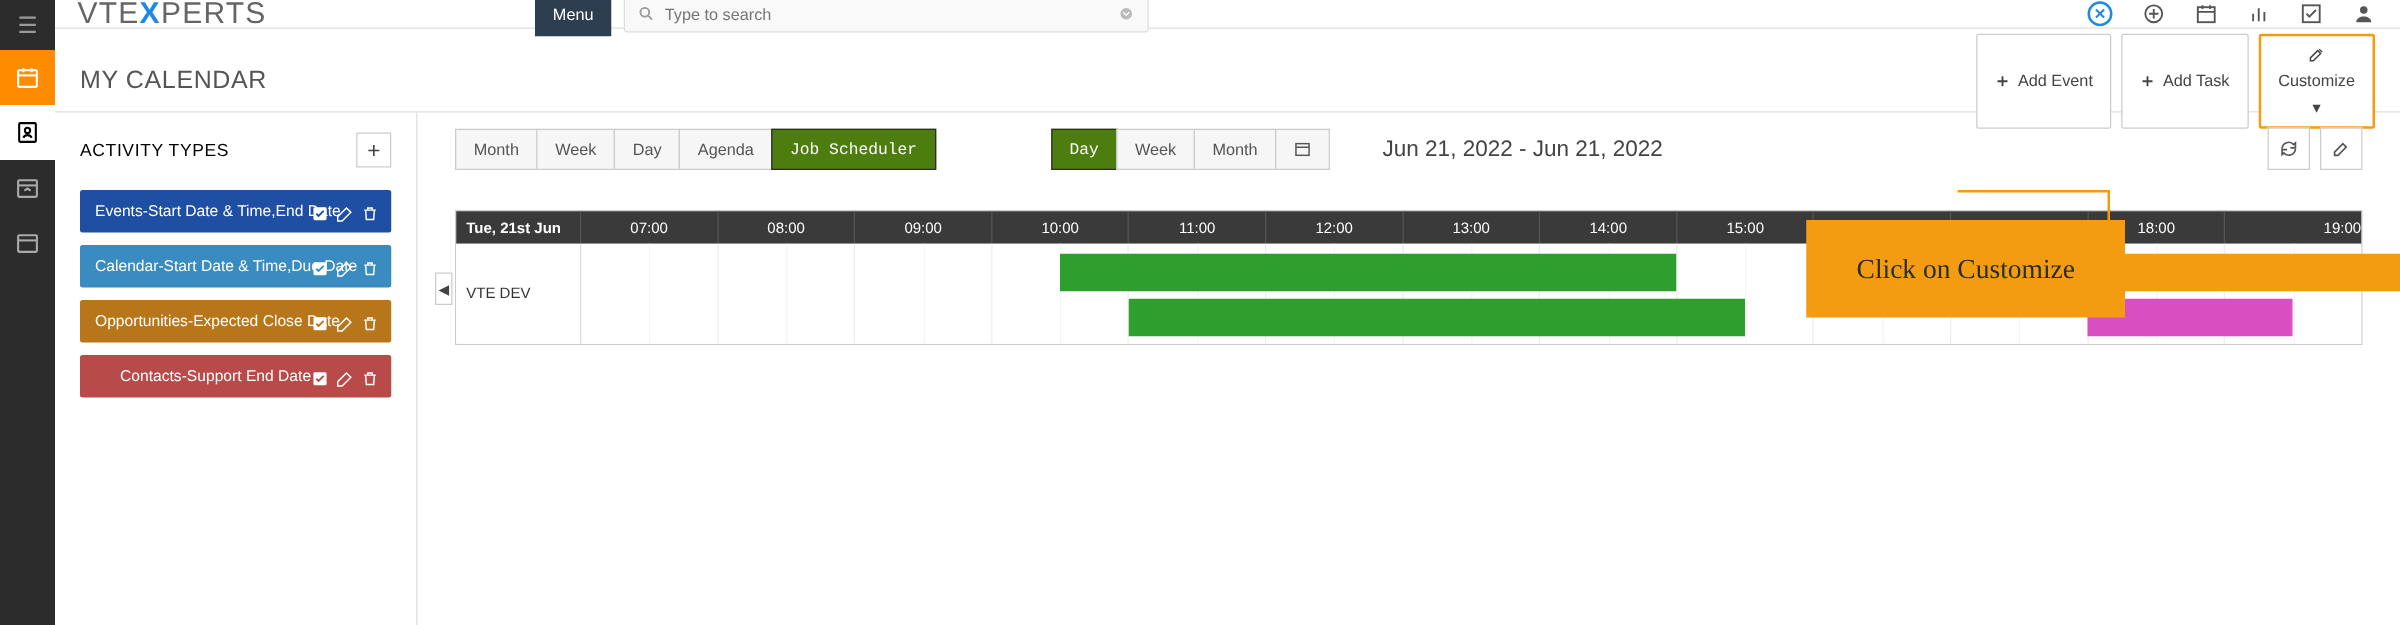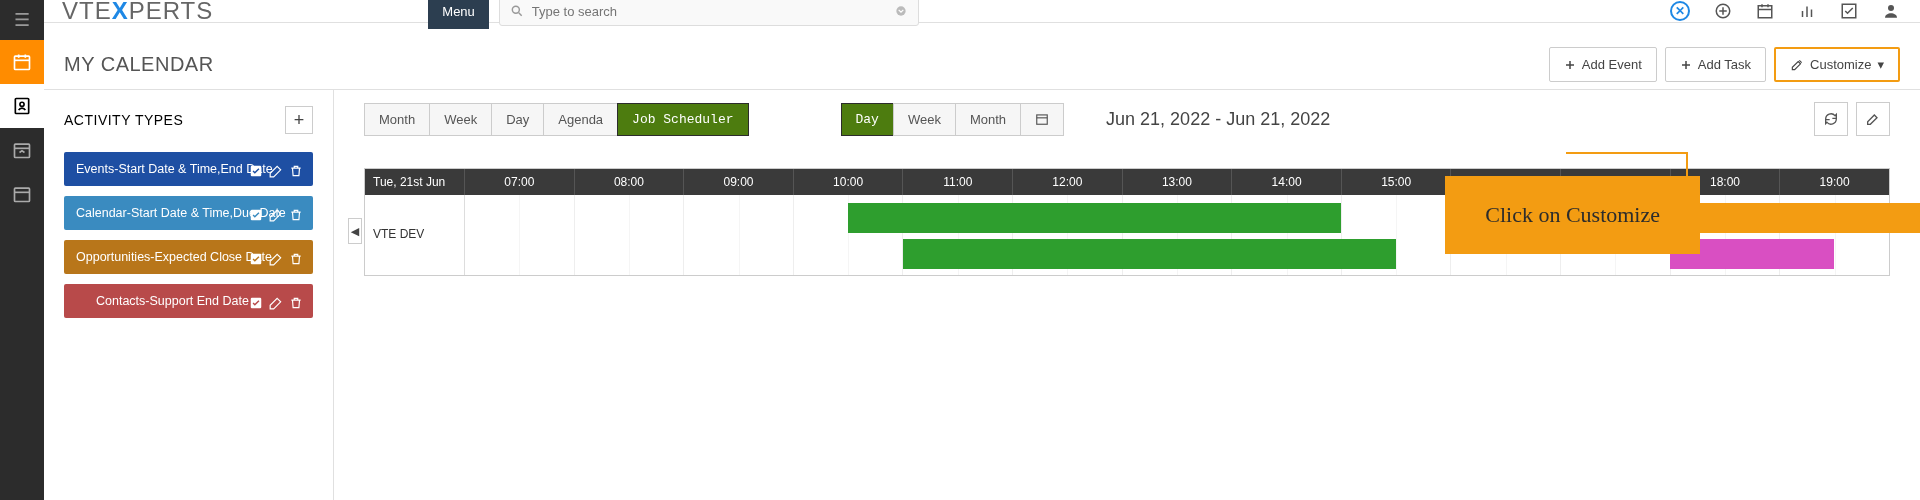--- a/index.html
+++ b/index.html
@@ -22,21 +22,21 @@
     .search-wrap input { border: none; background: transparent; outline: none; flex: 1; margin-left: 8px; font-size: 13px; color: #666; }
     .search-wrap .chev { color: #bbb; }
     .top-right { margin-left: auto; display: flex; align-items: center; gap: 24px; color: #555; font-size: 18px; }
     .top-right .xcircle { width: 20px; height: 20px; border-radius: 50%; border: 2px solid #1e88e5; display: flex; align-items: center; justify-content: center; color: #1e88e5; font-weight: bold; font-size: 12px; }
     
     
     .titlebar { position: absolute; left: 44px; top: 40px; right: 0; height: 50px; display: flex; align-items: center; padding: 0 20px; border-bottom: 1px solid #e0e0e0; }
     .titlebar h1 { font-size: 20px; font-weight: 400; color: #555; letter-spacing: 0.5px; font-family: 'Arial Narrow', Arial, sans-serif; }
     .titlebar .actions { margin-left: auto; display: flex; gap: 8px; }
     .btn { border: 1px solid #ccc; background: #fff; padding: 8px 14px; font-size: 13px; color: #444; cursor: pointer; border-radius: 2px; display: inline-flex; align-items: center; gap: 6px; }
-    .btn.highlight { border: 2px solid #f39c12; }
+    .btn.highlight { border: 2px solid #f39c12; flex-direction: column; }
     
     
     .main { position: absolute; left: 44px; top: 90px; right: 0; bottom: 0; display: flex; }
     .side2 { width: 290px; border-right: 1px solid #e0e0e0; padding: 16px 20px; }
     .side2-head { display: flex; align-items: center; justify-content: space-between; margin-bottom: 18px; }
     .side2-head h3 { font-size: 14px; font-weight: 400; color: #000000; letter-spacing: 0.5px; }
     .plusbox { border: 1px solid #ccc; width: 28px; height: 28px; display: flex; align-items: center; justify-content: center; font-size: 18px; color: #444; cursor: pointer; }
     .act-card { color: #fff; padding: 10px 12px; border-radius: 2px; margin-bottom: 10px; position: relative; font-size: 12.5px; }
     .act-card .tools { position: absolute; right: 10px; bottom: 8px; display: flex; gap: 6px; font-size: 13px; }
     .c-blue { background: #1e4fa3; }
@@ -59,24 +59,24 @@
     .iconbtn { border: 1px solid #ccc; background: #fff; width: 34px; height: 34px; display: flex; align-items: center; justify-content: center; color: #555; cursor: pointer; }
     
     
     .callout { position: absolute; top: 86px; right: 220px; background: #f39c12; color: #2c2c2c; font-size: 22px; padding: 26px 40px; z-index: 10; font-family: Georgia, serif; }
     .callout::after { content: ""; position: absolute; top: -24px; right: 12px; width: 120px; height: 24px; border-right: 2px solid #f39c12; border-top: 2px solid #f39c12; }
     
     
     .timeline-wrap { position: relative; }
     .timeline { border: 1px solid #ccc; }
     .tl-head { display: flex; background: #3a3a3a; color: #fff; font-size: 12px; }
-    .tl-first { width: 100px; border-right: 1px solid #555; padding: 6px 8px; font-weight: normal; }
+    .tl-first { width: 100px; border-right: 1px solid #555; padding: 6px 8px; font-weight: bold; }
     .tl-hours { flex: 1; display: flex; }
     .tl-hour { flex: 1; text-align: center; padding: 6px 0; border-right: 1px solid #555; position: relative; }
-    .tl-hour:last-child { border-right: none; }
+    .tl-hour:last-child { border-right: none; text-align: right; }
     .tl-body { display: flex; background: #fff; position: relative; height: 80px; }
     .tl-row-label { width: 100px; border-right: 1px solid #ddd; padding: 32px 8px; font-size: 12px; color: #333; }
     .tl-grid { flex: 1; position: relative; }
     .tl-gridlines { position: absolute; inset: 0; display: flex; }
     .tl-gridline { flex: 1; border-right: 1px solid #eee; position: relative; }
     .tl-gridline::before { content:""; position:absolute; left:50%; top:0; bottom:0; width:1px; background:#f5f5f5; }
     .tl-gridline:last-child { border-right: none; }
     .bar { position: absolute; height: 30px; border-radius: 0; }
     .left-arrow { position: absolute; left: -16px; top: 50px; width: 14px; height: 26px; background: #fff; border: 1px solid #ccc; display: flex; align-items: center; justify-content: center; font-size: 11px; color: #444; cursor: pointer; }
     

